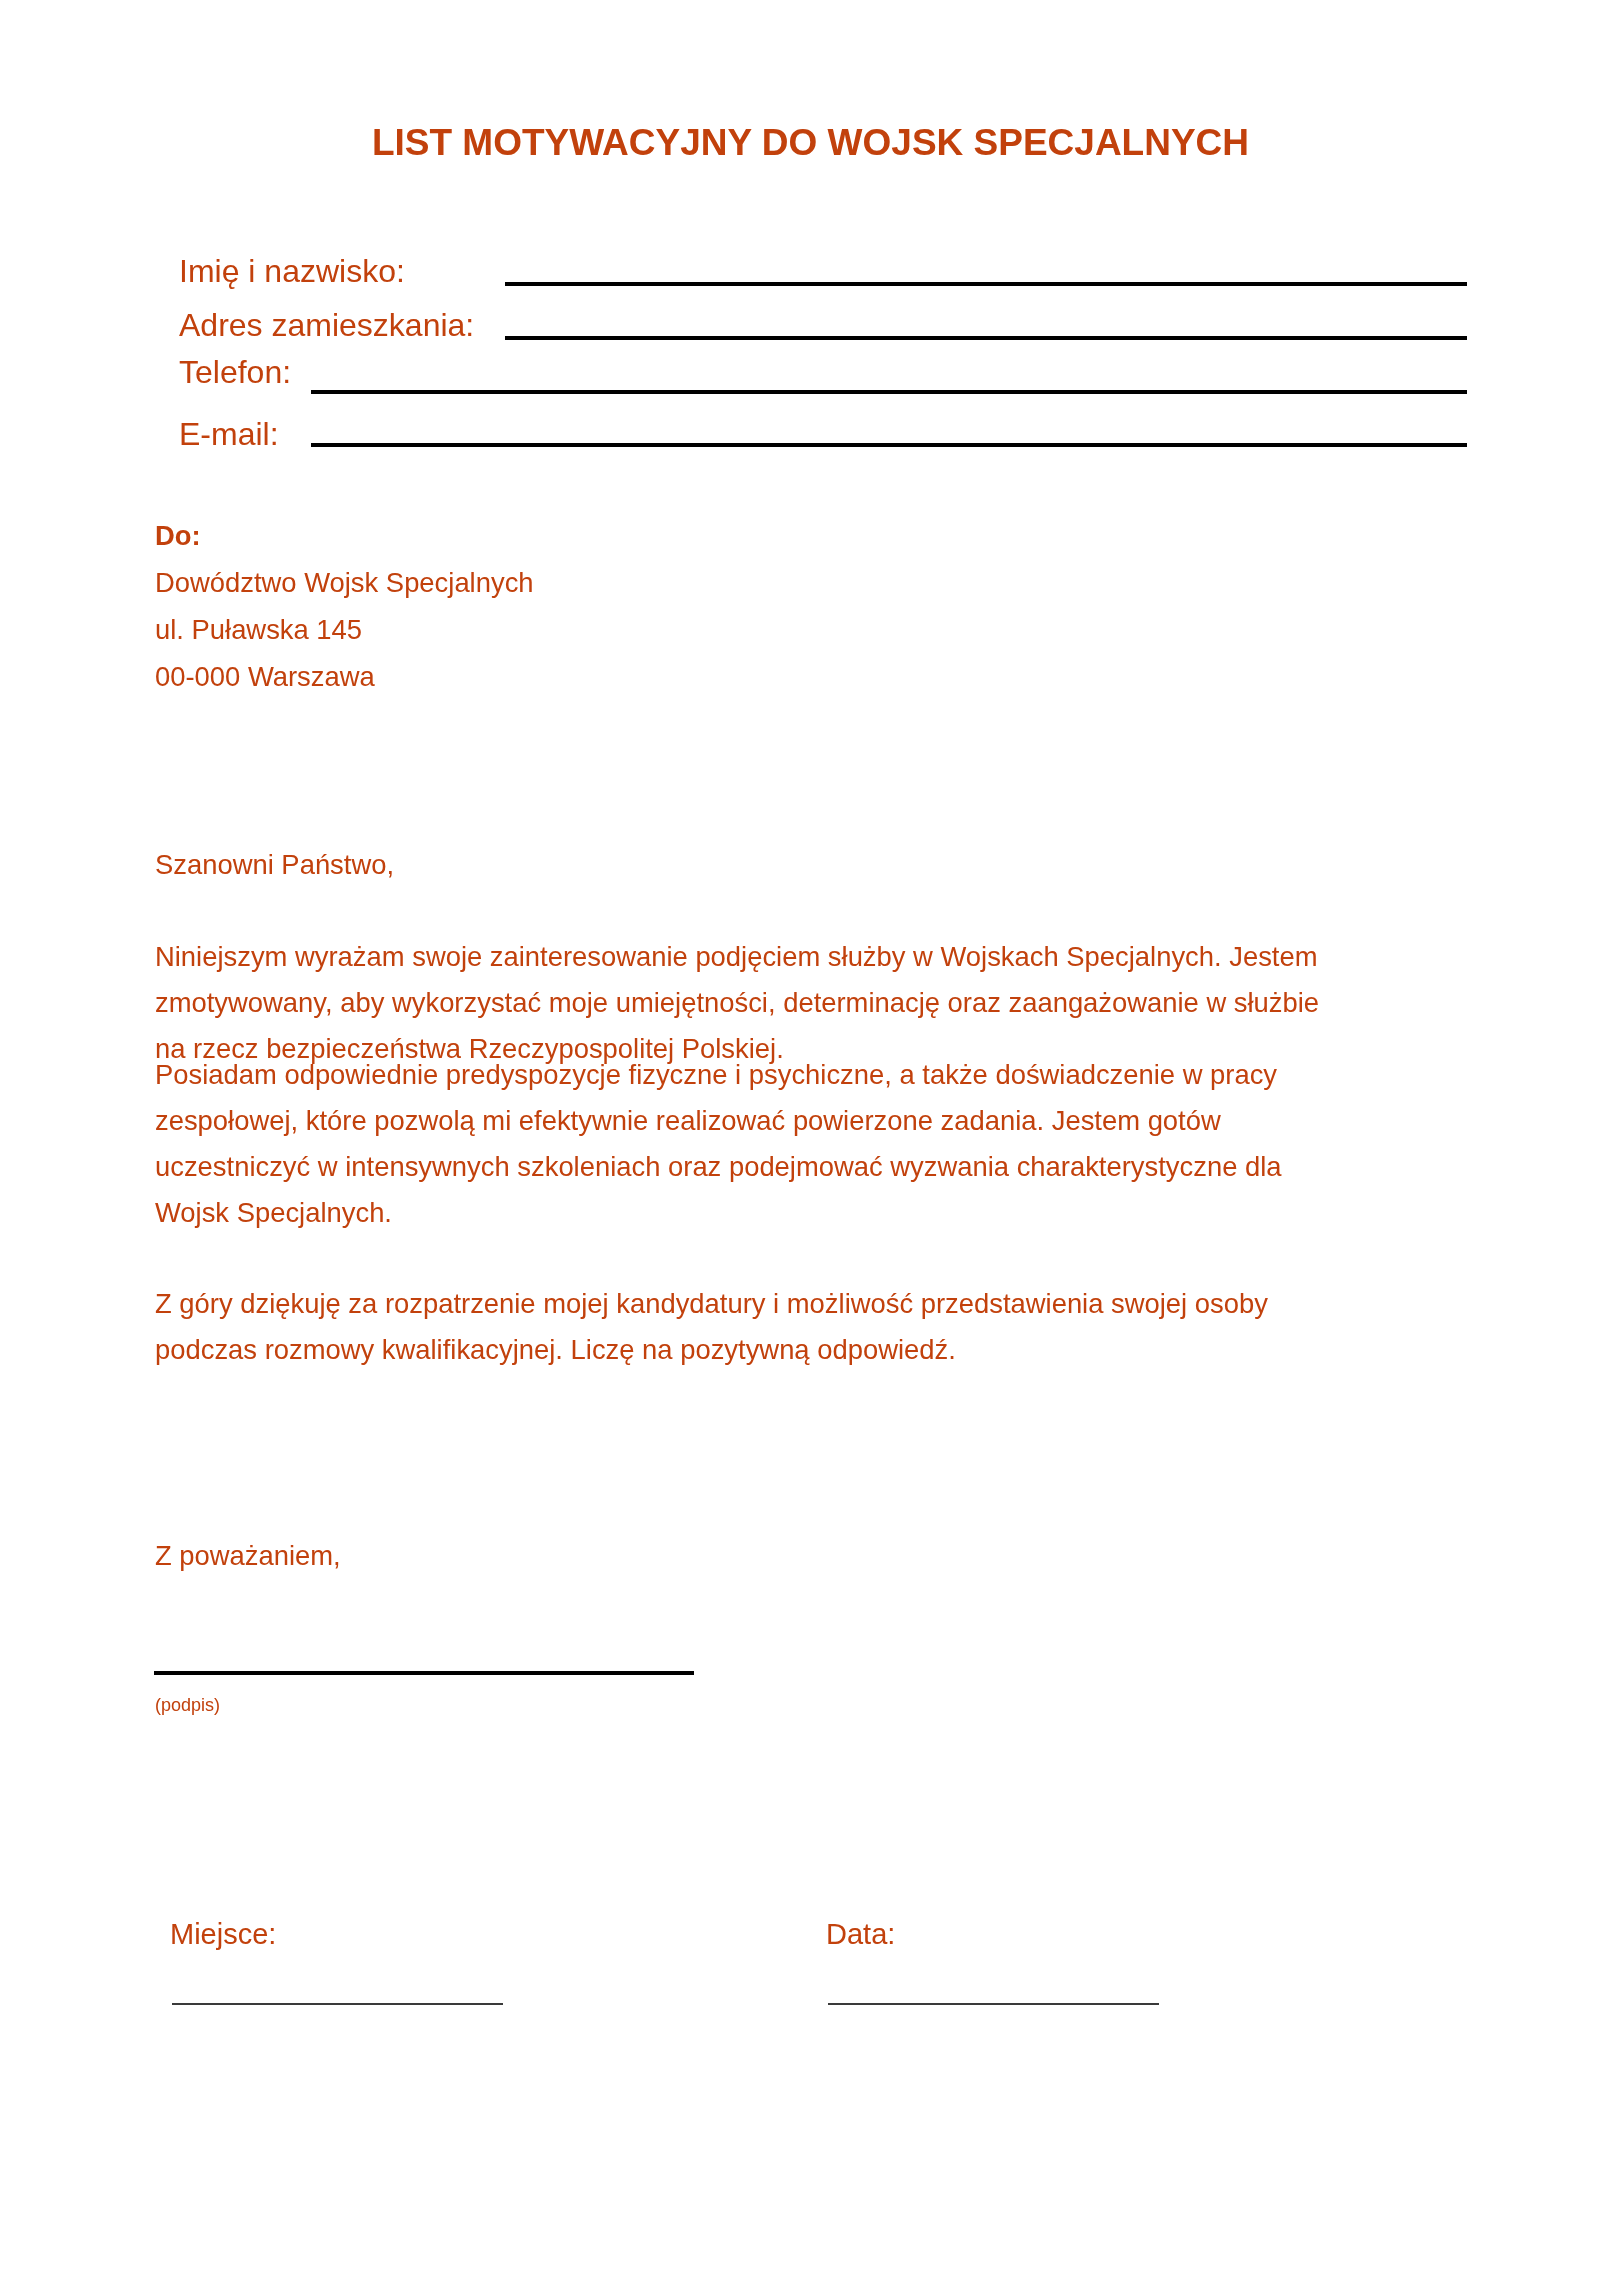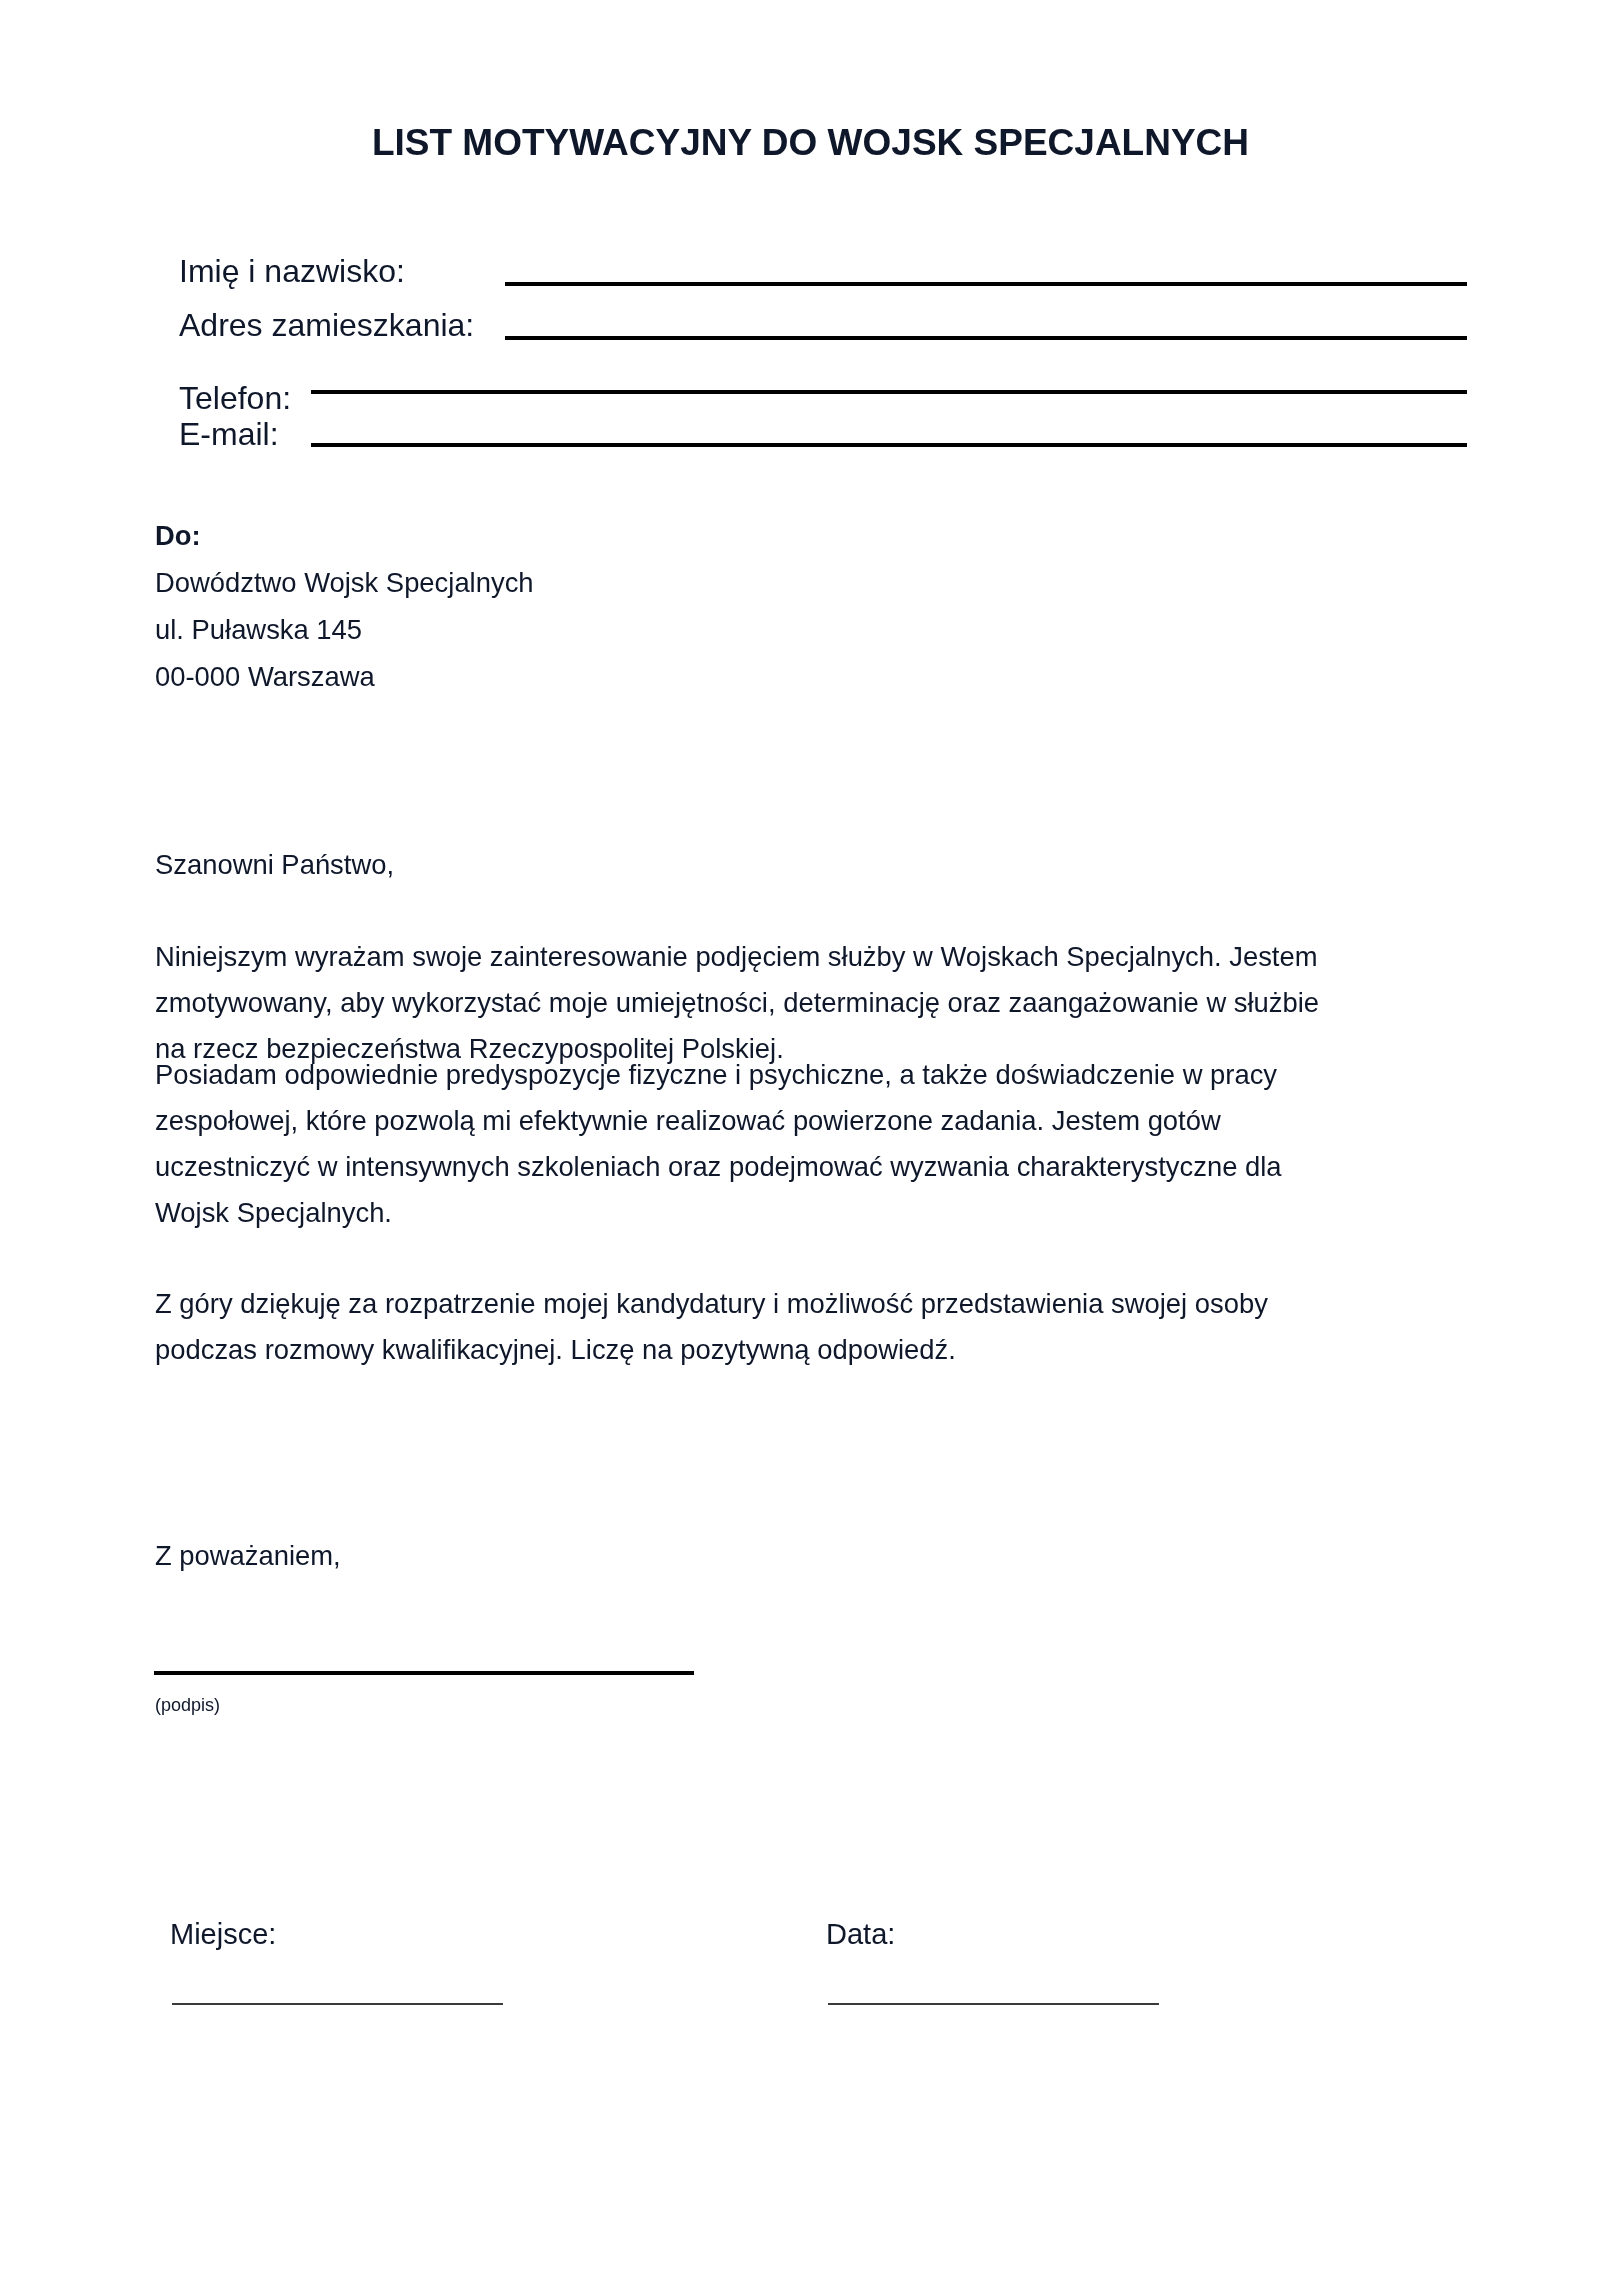--- a/index.html
+++ b/index.html
@@ -5,21 +5,21 @@
   html, body {
     margin: 0;
     padding: 0;
     background: #ffffff;
   }
   .page {
     position: relative;
     width: 1621px;
     height: 2293px;
     background: #ffffff;
-    color: #0f172a;
+    color: #c2410c;
     font-family: "Liberation Sans", "DejaVu Sans", sans-serif;
     overflow: hidden;
   }
   .doc-title {
     position: absolute;
     top: 122px;
     left: 0;
     width: 100%;
     text-align: center;
     font-size: 37px;
@@ -100,21 +100,21 @@
 <div class="page">
 
   <div class="doc-title">LIST MOTYWACYJNY DO WOJSK SPECJALNYCH</div>
 
   <div class="field-label" style="top:255px;">Imię i nazwisko:</div>
   <div class="blank-line" style="left:505px; top:282px; width:962px;"></div>
 
   <div class="field-label" style="top:309px;">Adres zamieszkania:</div>
   <div class="blank-line" style="left:505px; top:336px; width:962px;"></div>
 
-  <div class="field-label" style="top:382px;">Telefon:</div>
+  <div class="field-label" style="top:356px;">Telefon:</div>
   <div class="blank-line" style="left:311px; top:390px; width:1156px;"></div>
 
   <div class="field-label" style="top:418px;text-align:right;">E-mail:</div>
   <div class="blank-line" style="left:311px; top:443px; width:1156px;"></div>
 
   <div class="recipient-block">
     <div class="recipient-heading">Do:</div>
     <div>Dowództwo Wojsk Specjalnych</div>
     <div>ul. Puławska 145</div>
     <div>00-000 Warszawa</div>

